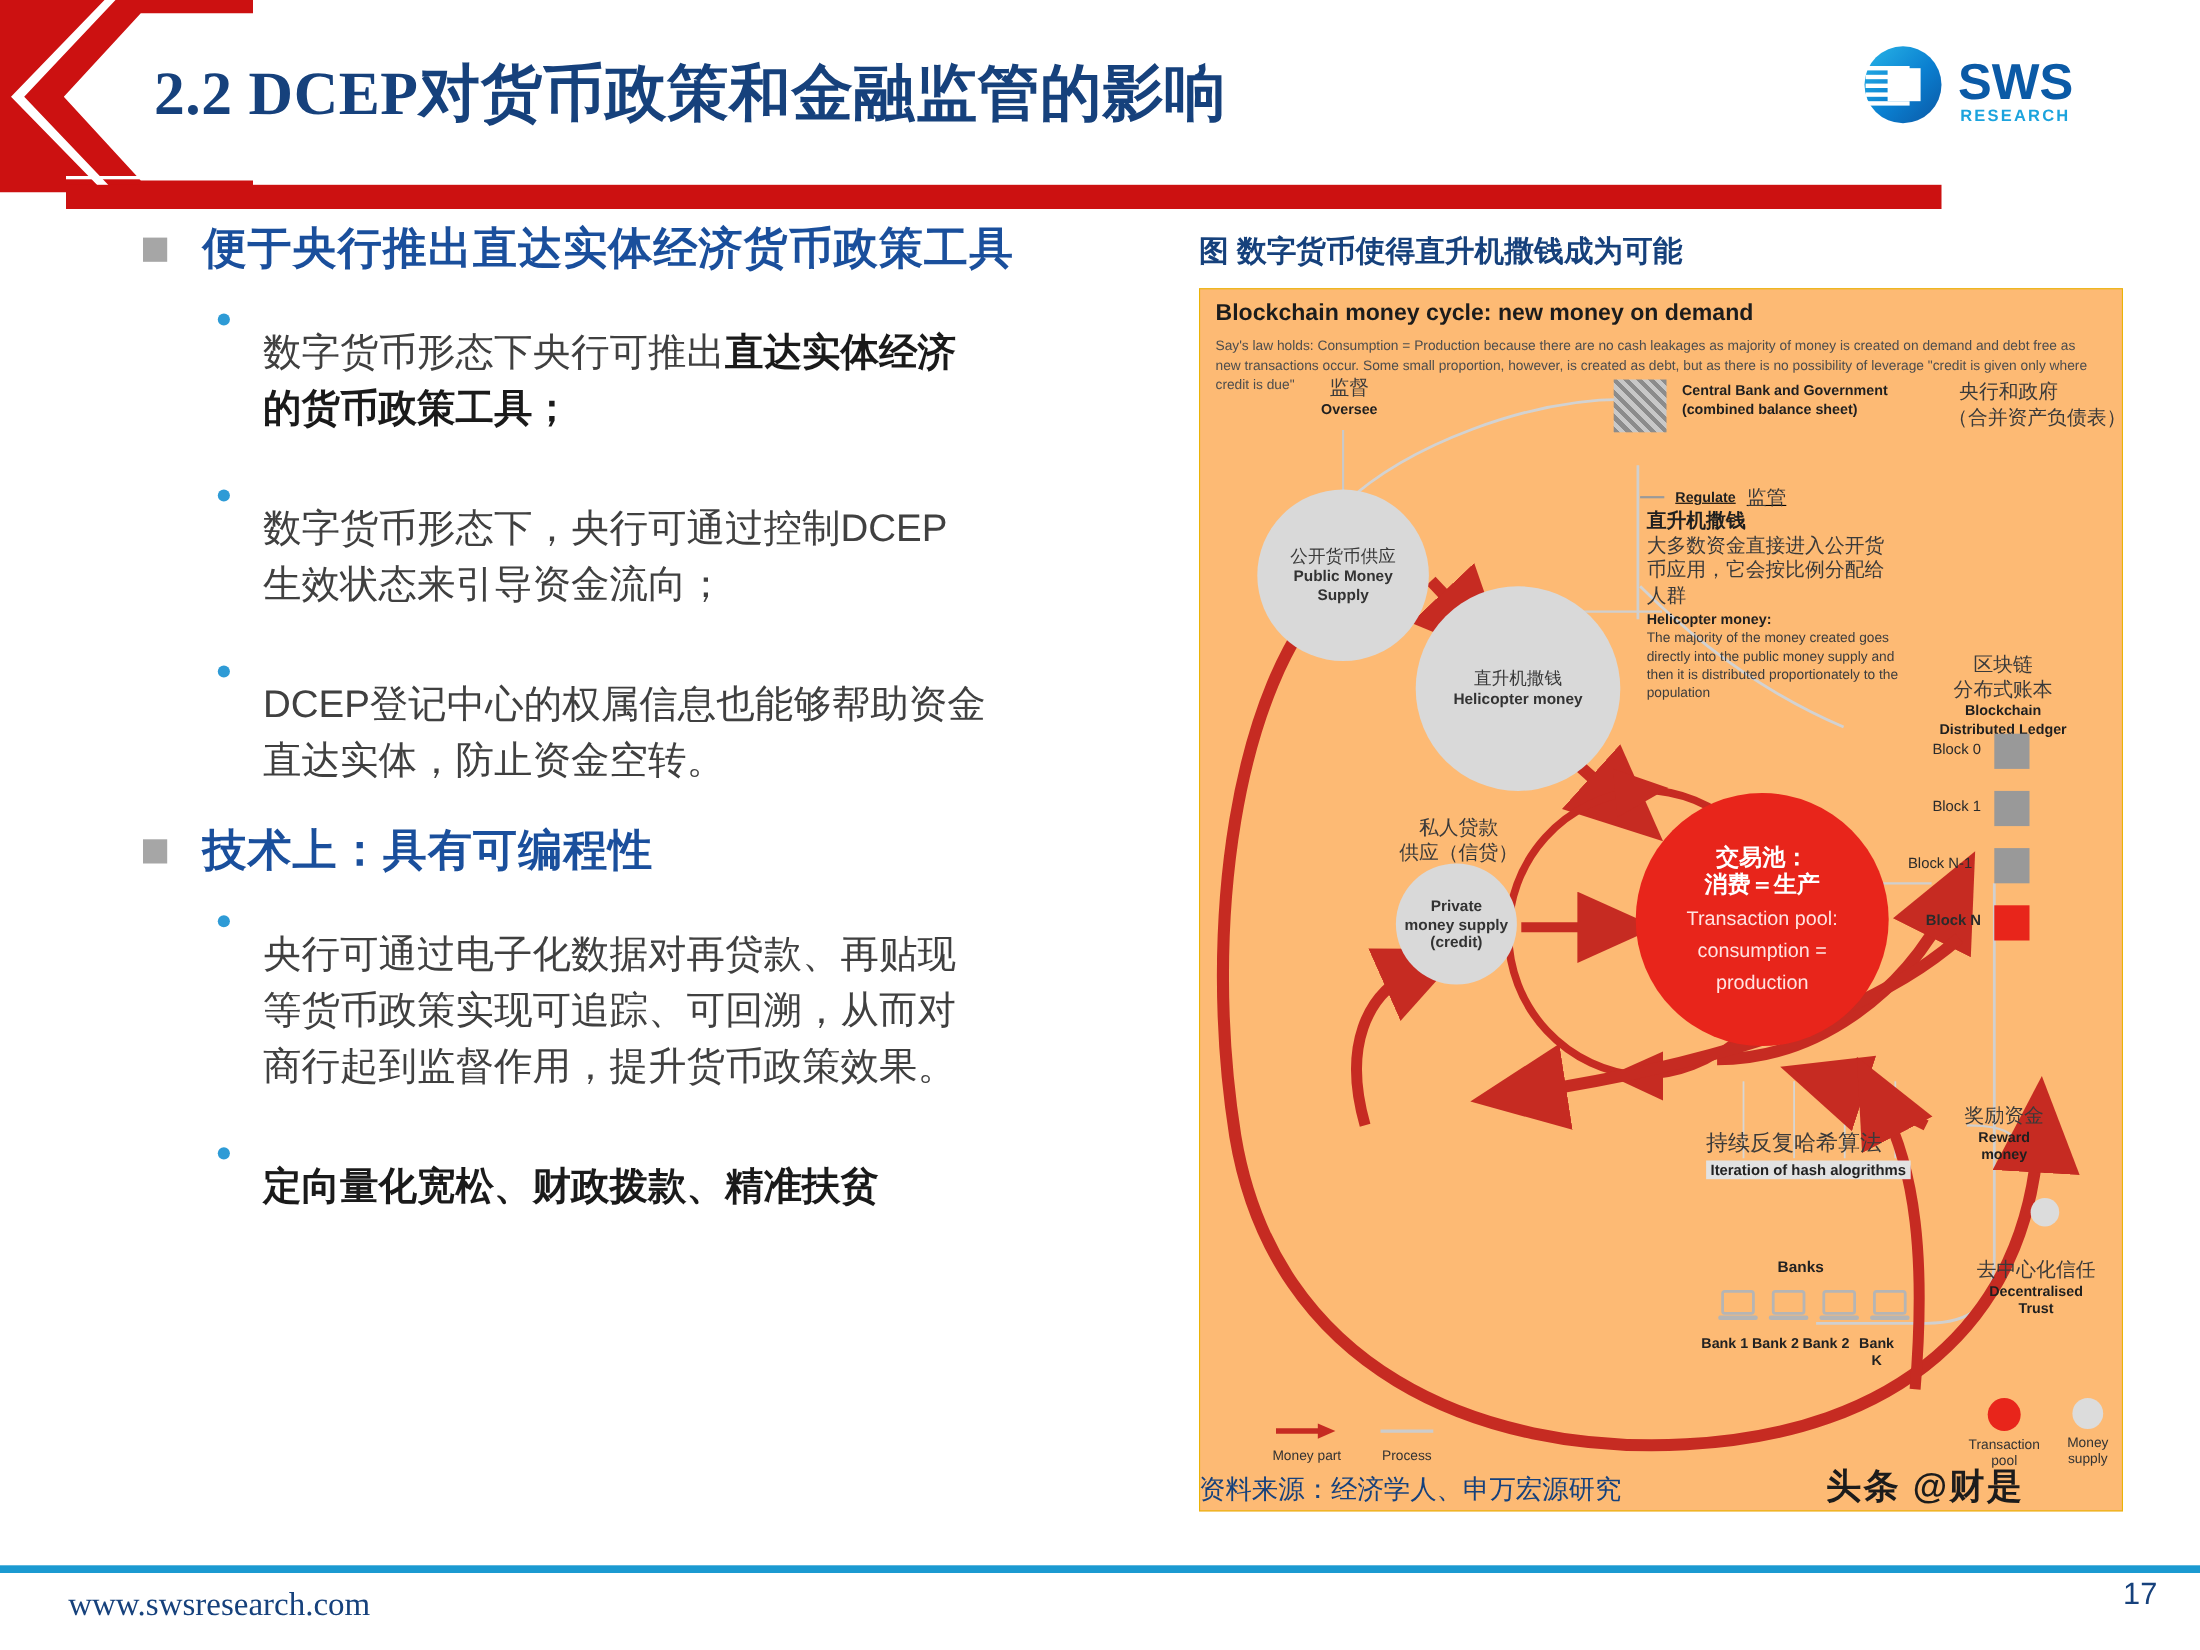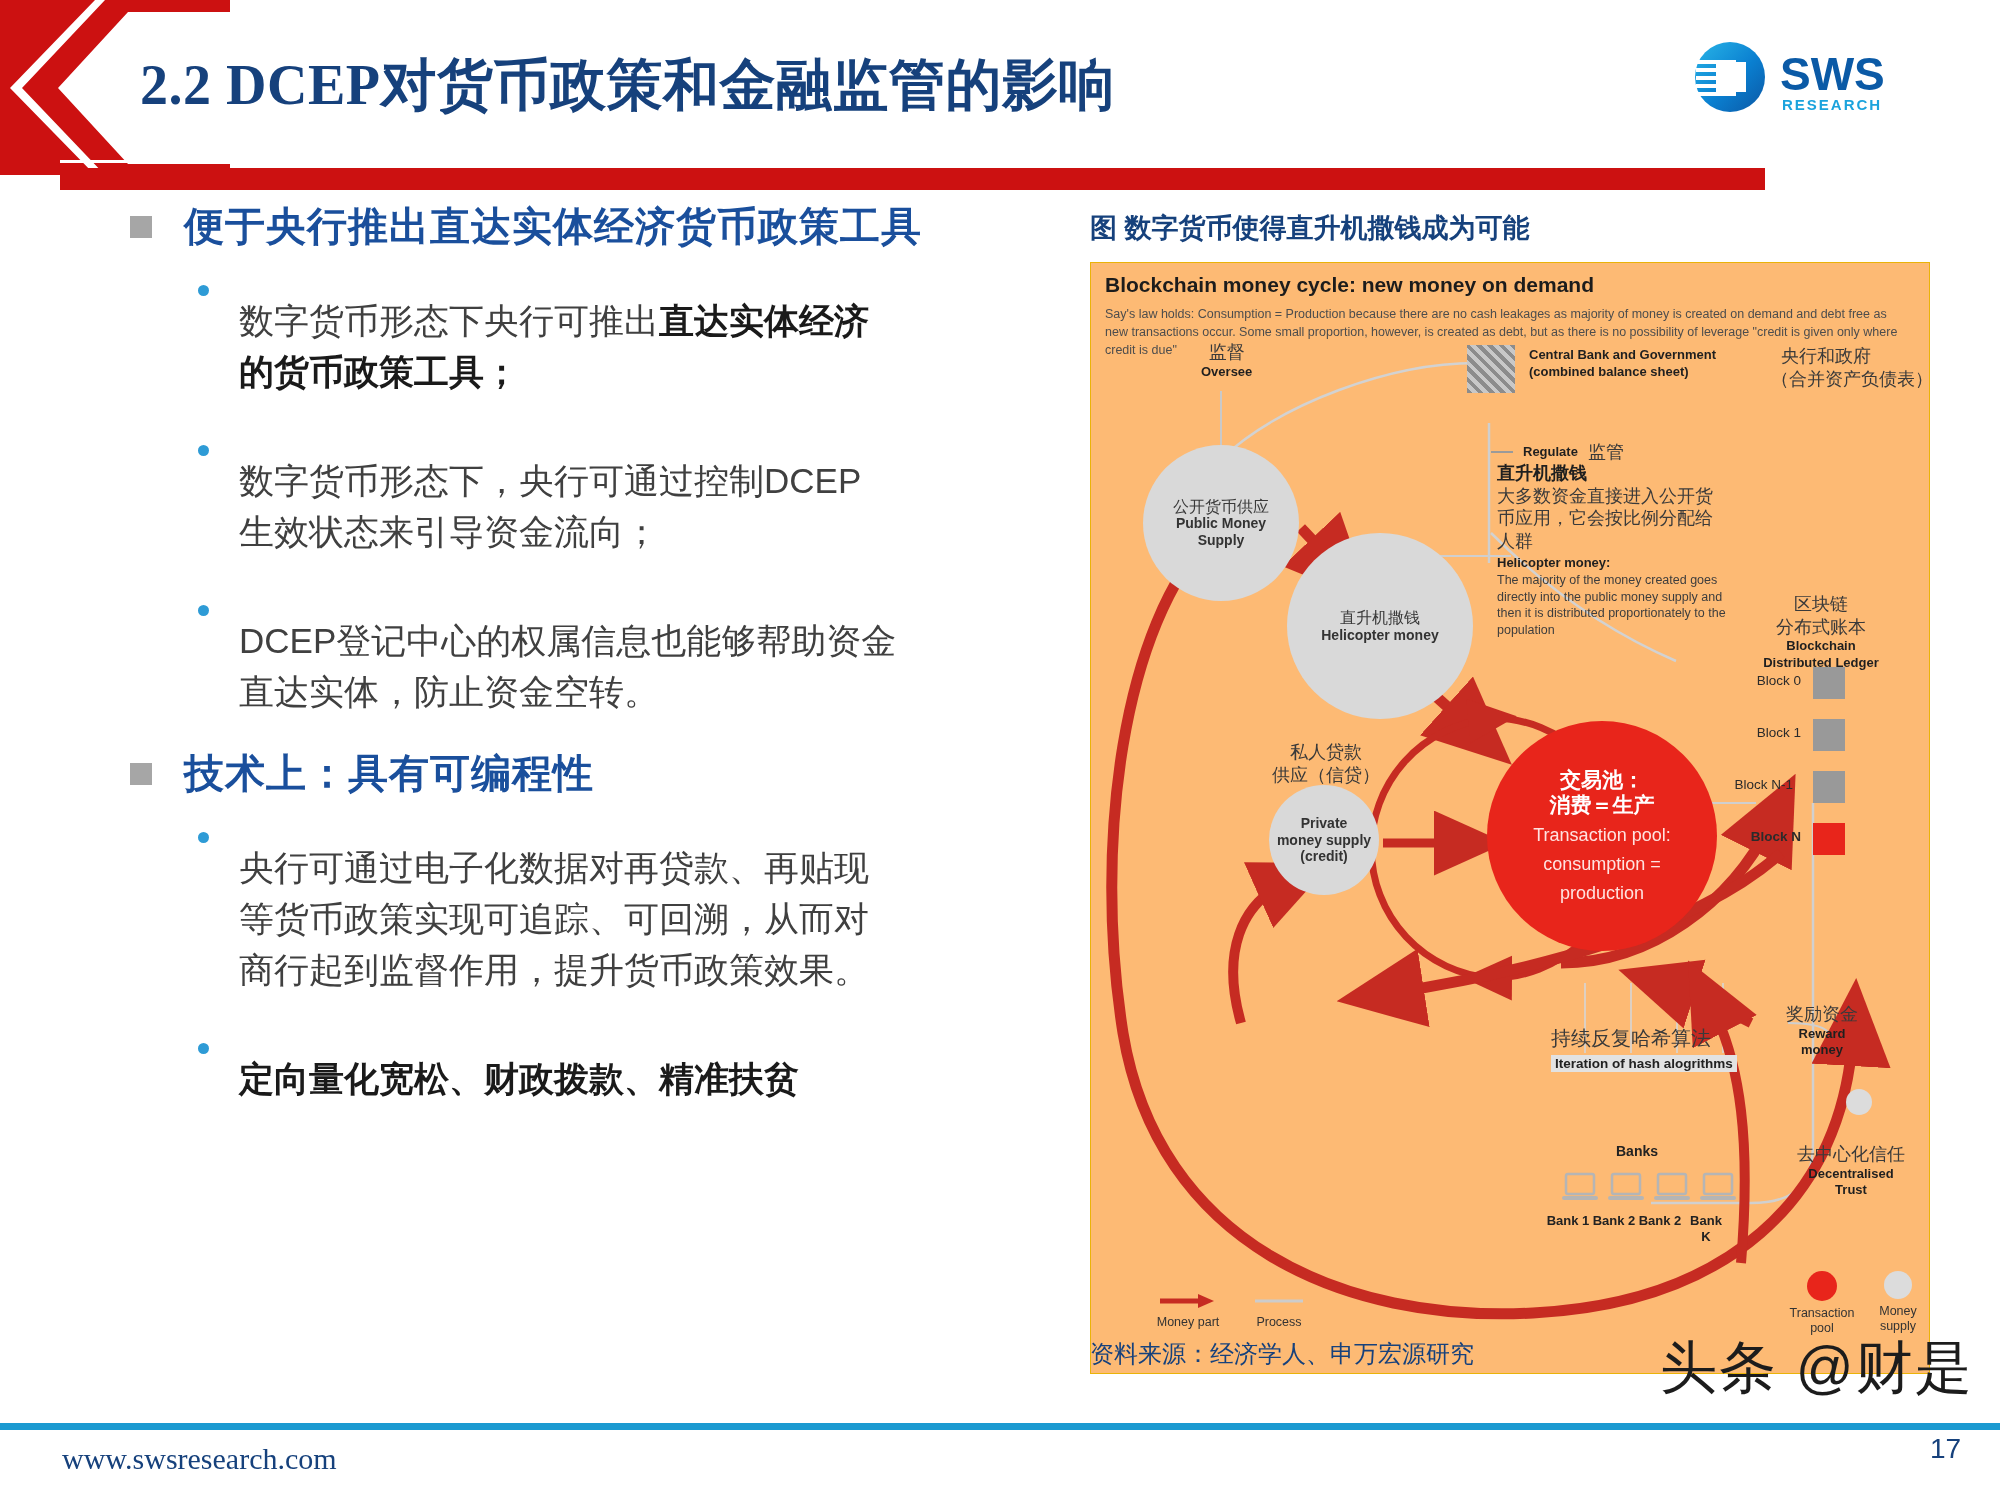--- a/index.html
+++ b/index.html
@@ -165,21 +165,21 @@
     position: absolute; left: 62px; top: 1442px;
     font-size: 30px; color: #16417c;
     font-family: "Liberation Serif", "DejaVu Serif", serif;
   }
   #page-number {
     position: absolute; left: 1930px; top: 1433px;
     font-size: 28px; color: #16417c;
   }
   #watermark {
     position: absolute; left: 1660px; top: 1330px;
-    font-size: 57px; font-weight: normal; color: #1c1c1c;
+    font-size: 32px; font-weight: bold; color: #1c1c1c;
     letter-spacing: 2px; white-space: nowrap;
   }
 </style>
 </head>
 <body>
 
 <div id="header">
   <svg id="header-chevron" viewBox="0 0 230 175">
     <polygon points="0,0 95,0 10,88 95,175 0,175" fill="#cc1111"></polygon>
     <polygon points="105,0 230,0 230,12 128,12 58,88 128,164 230,164 230,175 105,175 22,88" fill="#cc1111"></polygon>
@@ -305,21 +305,21 @@
     <div id="cbg-swatch" style="left:376px; top:82px;"></div>
     <div class="lbl" style="left:438px; top:84px;">
       <div class="en-b">Central Bank and Government</div>
       <div class="en-b">(combined balance sheet)</div>
     </div>
     <div class="lbl" style="left:690px; top:82px;">
       <div class="cn">央行和政府</div>
       <div class="cn" style="margin-left:-10px;">（合并资产负债表）</div>
     </div>
 
-    <div class="lbl" style="left:400px; top:178px; display:flex; align-items:center; gap:10px;">
+    <div class="lbl" style="left:400px; top:178px; display:flex; align-items:center; gap:10px;text-decoration:underline;">
       <span style="display:inline-block;width:22px;height:2px;background:#9a9a9a;"></span>
       <span class="en-b">Regulate</span>
       <span class="cn">监管</span>
     </div>
 
     <div class="lbl" style="left:406px; top:200px; width:230px;">
       <div class="cn-b">直升机撒钱</div>
       <div class="cn" style="white-space:normal;">大多数资金直接进入公开货币应用，它会按比例分配给人群</div>
       <div class="en-b" style="margin-top:3px;">Helicopter money:</div>
       <div class="en">The majority of the money created goes directly into the public money supply and then it is distributed proportionately to the population</div>

